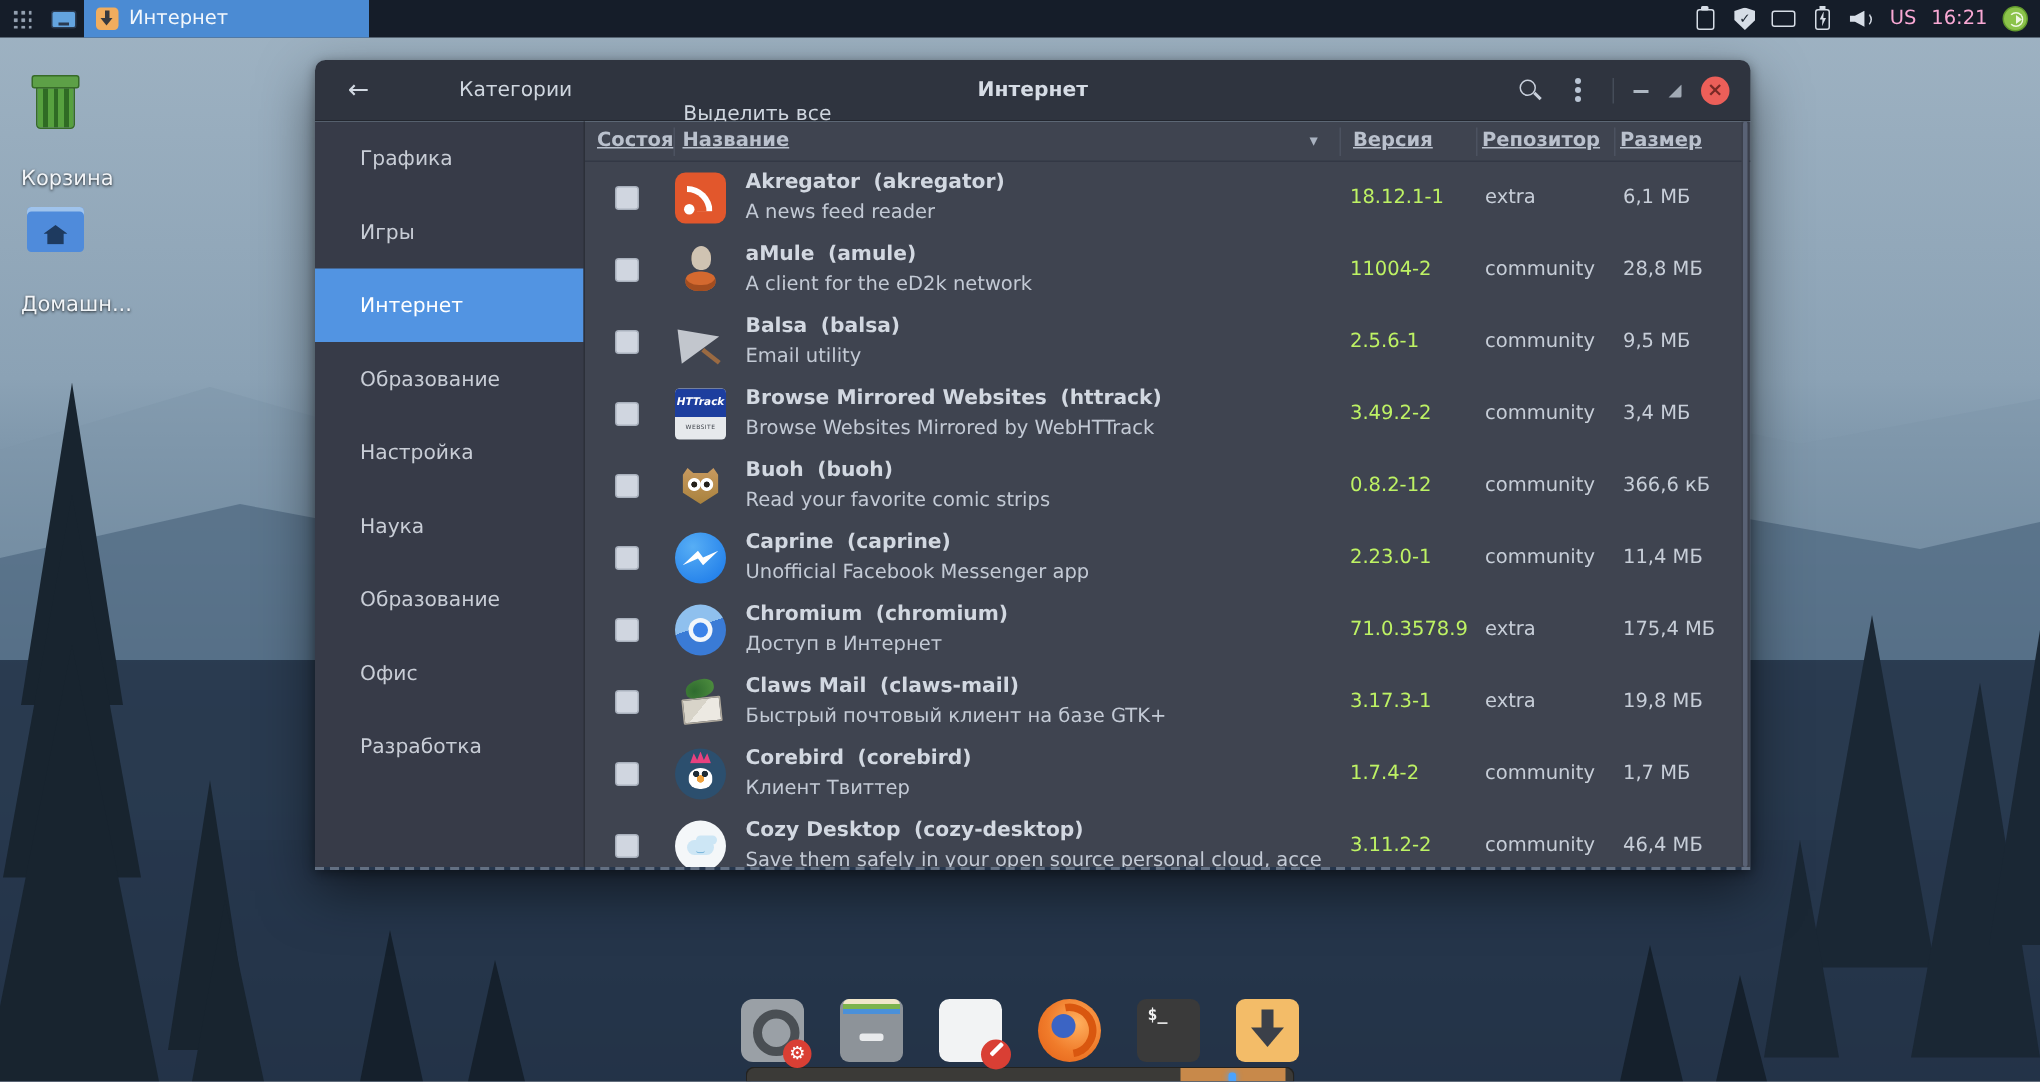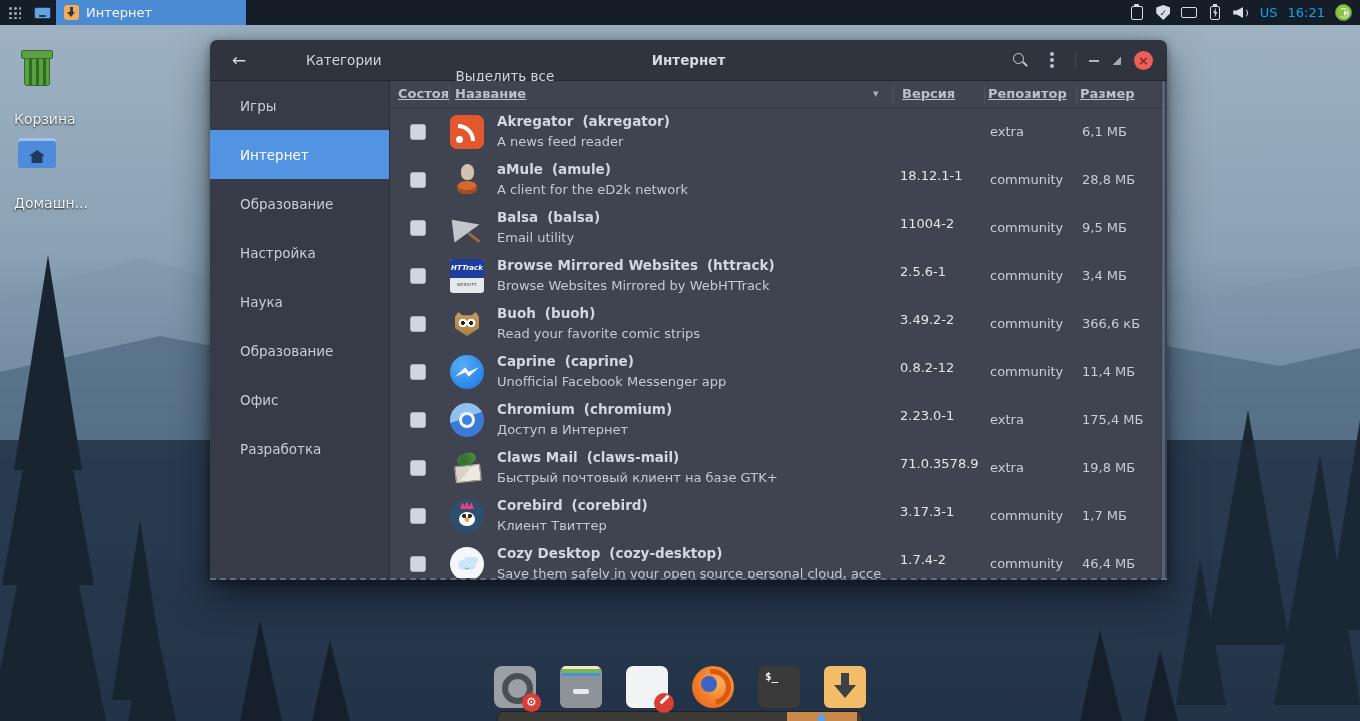--- a/index.html
+++ b/index.html
@@ -35,21 +35,21 @@
   [data-icon="display"] { width:16px; height:11px; border:1.5px solid #d6dde6; border-radius:2px; }
   [data-icon="battery"] { width:10px; height:14px; border:1.5px solid #d6dde6; border-radius:2px; position:relative; }
   [data-icon="battery"]::before { content:""; position:absolute; top:-3px; left:1.5px; width:4px; height:2px; background:#d6dde6; }
   [data-icon="battery"]::after { content:""; position:absolute; inset:1px; background:#d6dde6;
       clip-path:polygon(60% 0,15% 55%,45% 55%,40% 100%,85% 45%,55% 45%); }
   [data-icon="volume"] { width:16px; height:13px; position:relative; }
   [data-icon="volume"]::before { content:""; position:absolute; left:0; top:1px; width:10px; height:11px; background:#d6dde6;
       clip-path:polygon(0 32%,34% 32%,100% 0,100% 100%,34% 68%,0 68%); }
   [data-icon="volume"]::after { content:""; position:absolute; right:1px; top:2px; width:8px; height:8px;
       border:1.5px solid transparent; border-right-color:#d6dde6; border-radius:50%; }
-  .kb-layout, .clock { color:#0ea5e9; }
+  .kb-layout, .clock { color:#f9a8d4; }
   .update-ic { width:17px; height:17px; border-radius:50%; background:#8bc34a; border:1px solid #639b2e; position:relative; }
   .update-ic::before { content:""; position:absolute; inset:2.5px; border:1.5px solid #eef7e2; border-radius:50%;
       border-left-color:transparent; }
   .update-ic::after { content:""; position:absolute; top:5px; left:8px; border-top:3px solid transparent;
       border-bottom:3px solid transparent; border-left:4px solid #eef7e2; }
 
   
   .desk-icon { position:absolute; width:96px; display:flex; flex-direction:column; align-items:flex-start; gap:19px; z-index:5; }
   .desk-icon .di-label { color:#f2f5f8; font-size:14px; text-shadow:0 1px 2px rgba(0,0,0,.85); white-space:nowrap; }
   .di-glyph { width:44px; height:44px; position:relative; }
@@ -109,21 +109,21 @@
   .lh-arrow { position:absolute; left:483px; top:6px; color:#a9b2c0; font-size:11px; }
   .lh-sep { position:absolute; top:4px; width:1px; height:19px; background:#4c5260; }
   .rows { position:absolute; top:27px; left:0; right:0; bottom:0; overflow:hidden; }
   .p-row { position:relative; height:48px; }
   .cb { position:absolute; left:20px; top:16px; width:16px; height:16px; background:#d0d6e0;
         border:1px solid #a9b1bd; border-radius:2.5px; }
   .pi { position:absolute; left:60px; top:7px; width:34px; height:34px; border-radius:7px; }
   .p-name { position:absolute; left:107px; top:5px; font-size:13.5px; font-weight:bold; color:#d2d8e1; white-space:nowrap; }
   .p-name .pkg-id { margin-left:9px; }
   .p-desc { position:absolute; left:107px; top:26px; font-size:13px; color:#c3cad5; white-space:nowrap; }
-  .p-version { position:absolute; left:510px; top:16px; font-size:13px; color:#e5e5e5; white-space:nowrap;margin-top:44px; }
+  .p-version { position:absolute; left:510px; top:16px; font-size:13px; color:#bef264; white-space:nowrap; }
   .p-repo { position:absolute; left:600px; top:16px; font-size:13px; color:#c7ced8; }
   .p-size { position:absolute; left:692px; top:16px; font-size:13px; color:#c7ced8; white-space:nowrap; }
   .vsb { position:absolute; top:0; bottom:0; right:1px; width:5px; background:#3a3f4b; }
   .vsb-line { position:absolute; top:0; bottom:0; left:1px; width:3px; background:#596275; border-radius:2px; }
 
   
   [data-icon="rss"] { background:#e2572c; }
   [data-icon="rss"]::before { content:""; position:absolute; left:6px; bottom:6px; width:7px; height:7px; background:#fff; border-radius:50%; }
   [data-icon="rss"]::after { content:""; position:absolute; left:8px; bottom:8px; width:13px; height:13px;
       border-top:4.5px solid #fff; border-right:4.5px solid #fff; border-top-right-radius:100%; }
@@ -309,20 +309,23 @@
         <span class="kebab-ic"></span>
         <span class="tb-sep"></span>
         <span class="min-ic"></span>
         <span class="max-ic"></span>
         <span class="close-btn">×</span>
       </div>
     </div>
 
     <div class="win-body">
       <div class="sidebar">
+        <div class="side-item" data-selected="false">
+            <span>Графика</span>
+          </div>
           <div class="side-item" data-selected="false">
             <span>Игры</span>
           </div>
           <div class="side-item" data-selected="true">
             <span>Интернет</span>
           </div>
           <div class="side-item" data-selected="false">
             <span>Образование</span>
           </div>
           <div class="side-item" data-selected="false">

